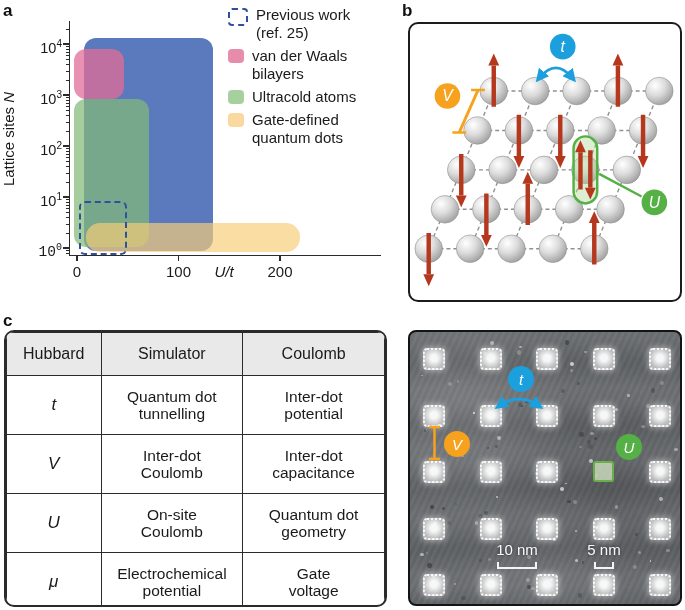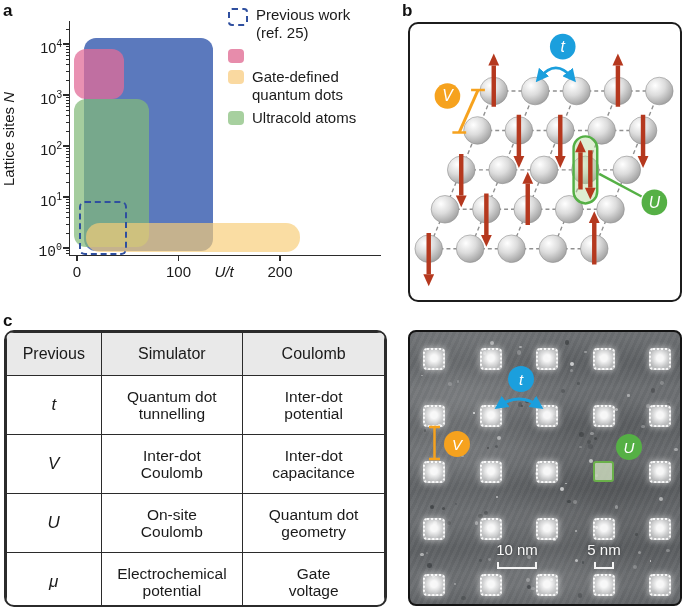--- a/index.html
+++ b/index.html
@@ -131,29 +131,31 @@
       </div>
     <div id="xlabel">U/t</div>
     <div id="legend">
         <div class="leg-item">
           <span class="leg-sw" style="border: 2px dashed rgb(47, 79, 159); background: rgb(255, 255, 255);"></span>
           <span class="leg-txt">Previous work
 (ref. 25)</span>
         </div>
         <div class="leg-item">
           <span class="leg-sw" style="background: rgb(231, 140, 171);"></span>
+          <span class="leg-txt">van der Waals
+bilayers</span>
+        </div>
+        <div class="leg-item">
+          <span class="leg-sw" style="background: rgb(167, 208, 159);"></span>
+          <span class="leg-txt">Ultracold atoms</span>
         </div>
         <div class="leg-item">
           <span class="leg-sw" style="background: rgb(250, 217, 160);"></span>
           <span class="leg-txt">Gate-defined
 quantum dots</span>
-        </div>
-        <div class="leg-item">
-          <span class="leg-sw" style="background: rgb(167, 208, 159);"></span>
-          <span class="leg-txt">Ultracold atoms</span>
         </div>
       </div>
   </div>
 
   <div class="panel-label" style="left:402px;top:1px;">b</div>
   <div id="panel-b-box">
     <svg id="lattice" viewBox="0 0 274 280" preserveAspectRatio="none">
         <defs>
           <radialGradient id="gs" cx="35%" cy="30%" r="80%">
             <stop offset="0%" stop-color="#ffffff"></stop>
@@ -242,21 +244,21 @@
   <div class="panel-label" style="left:3px;top:311px;">c</div>
   <div id="table-wrap">
     <table id="hubbard-table">
         <colgroup>
           <col style="width: 25%;">
           <col style="width: 37.5%;">
           <col style="width: 37.5%;">
         </colgroup>
         <thead>
           <tr>
-            <th>Previous</th>
+            <th>Hubbard</th>
             <th>Simulator</th>
             <th>Coulomb</th>
           </tr>
         </thead>
         <tbody>
           <tr style="height: 59px;">
             <td class="sym">t</td>
             <td>Quantum dot
 tunnelling</td>
             <td>Inter-dot

